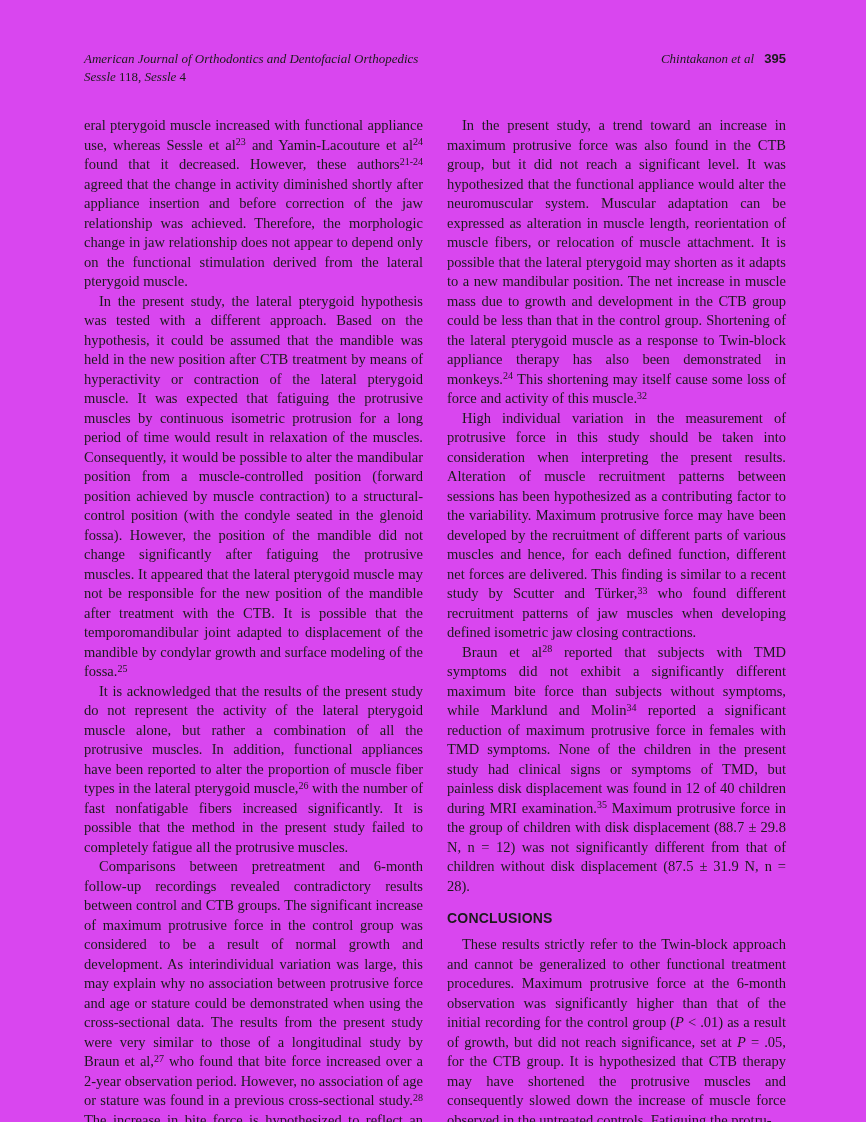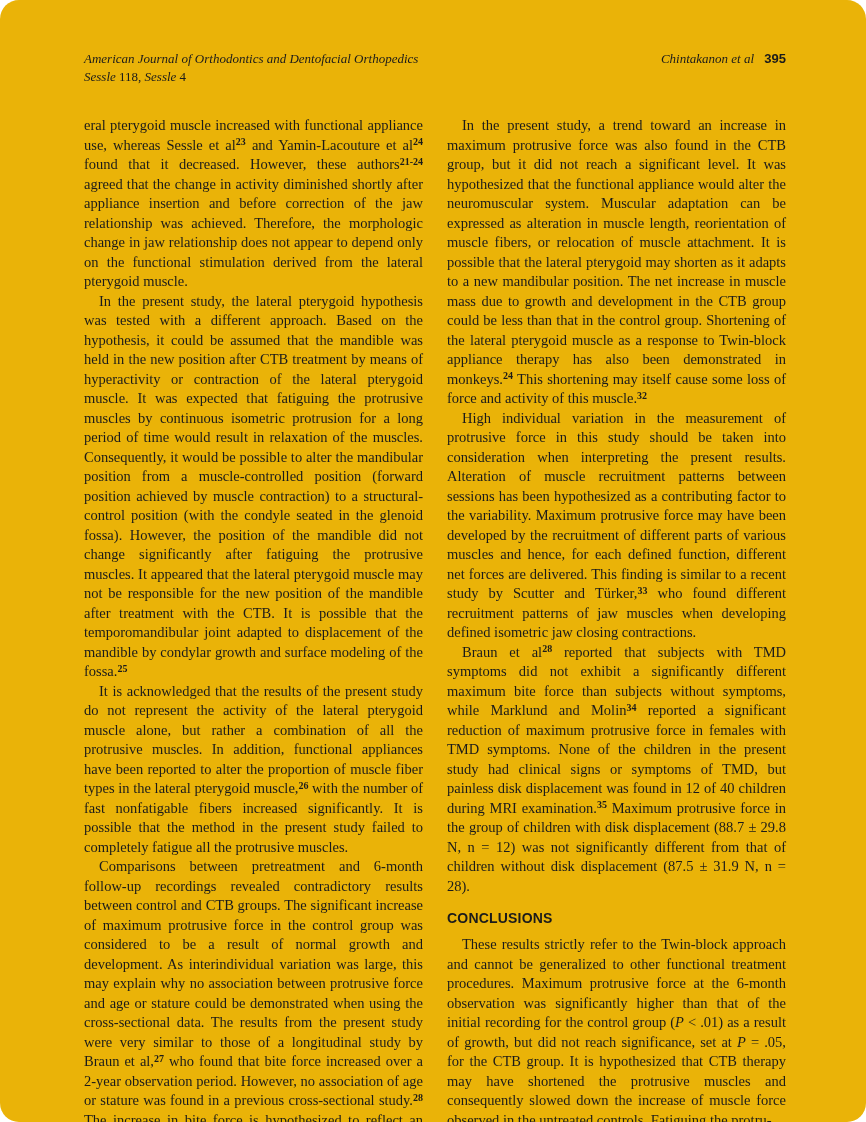--- a/index.html
+++ b/index.html
@@ -1,24 +1,23 @@
 <!DOCTYPE html>
 <html><head>
 <meta charset="utf-8">
 <style>
   * { margin: 0; padding: 0; box-sizing: border-box; }
   html, body { background: #ffffff; }
   .page {
     width: 866px; height: 1122px;
-    background: #eab308;
+    background: #d946ef;
     position: relative;
     font-family: "Liberation Serif", serif;
     color: #1b1b1b;
     overflow: hidden;
-    border-radius: 19px;
   }
   .running-head {
     position: absolute;
     left: 84px; top: 50px; width: 702px;
     display: flex;
     justify-content: space-between;
     align-items: flex-start;
     font-size: 13px;
     line-height: 17.5px;
   }
@@ -45,21 +44,20 @@
     line-height: 19.5px;
     text-align: justify;
   }
   .para.indent { text-indent: 15px; }
   .para sup {
     font-size: 10px;
     line-height: 0;
     vertical-align: baseline;
     position: relative;
     top: -4.5px;
-    font-weight: bold;
   }
   .it { font-style: italic; }
   .section-heading {
     font-family: "Liberation Sans", sans-serif;
     font-size: 14px;
     font-weight: bold;
     letter-spacing: 0.2px;
     margin: 14px 0 9px 0;
   }
 </style>

